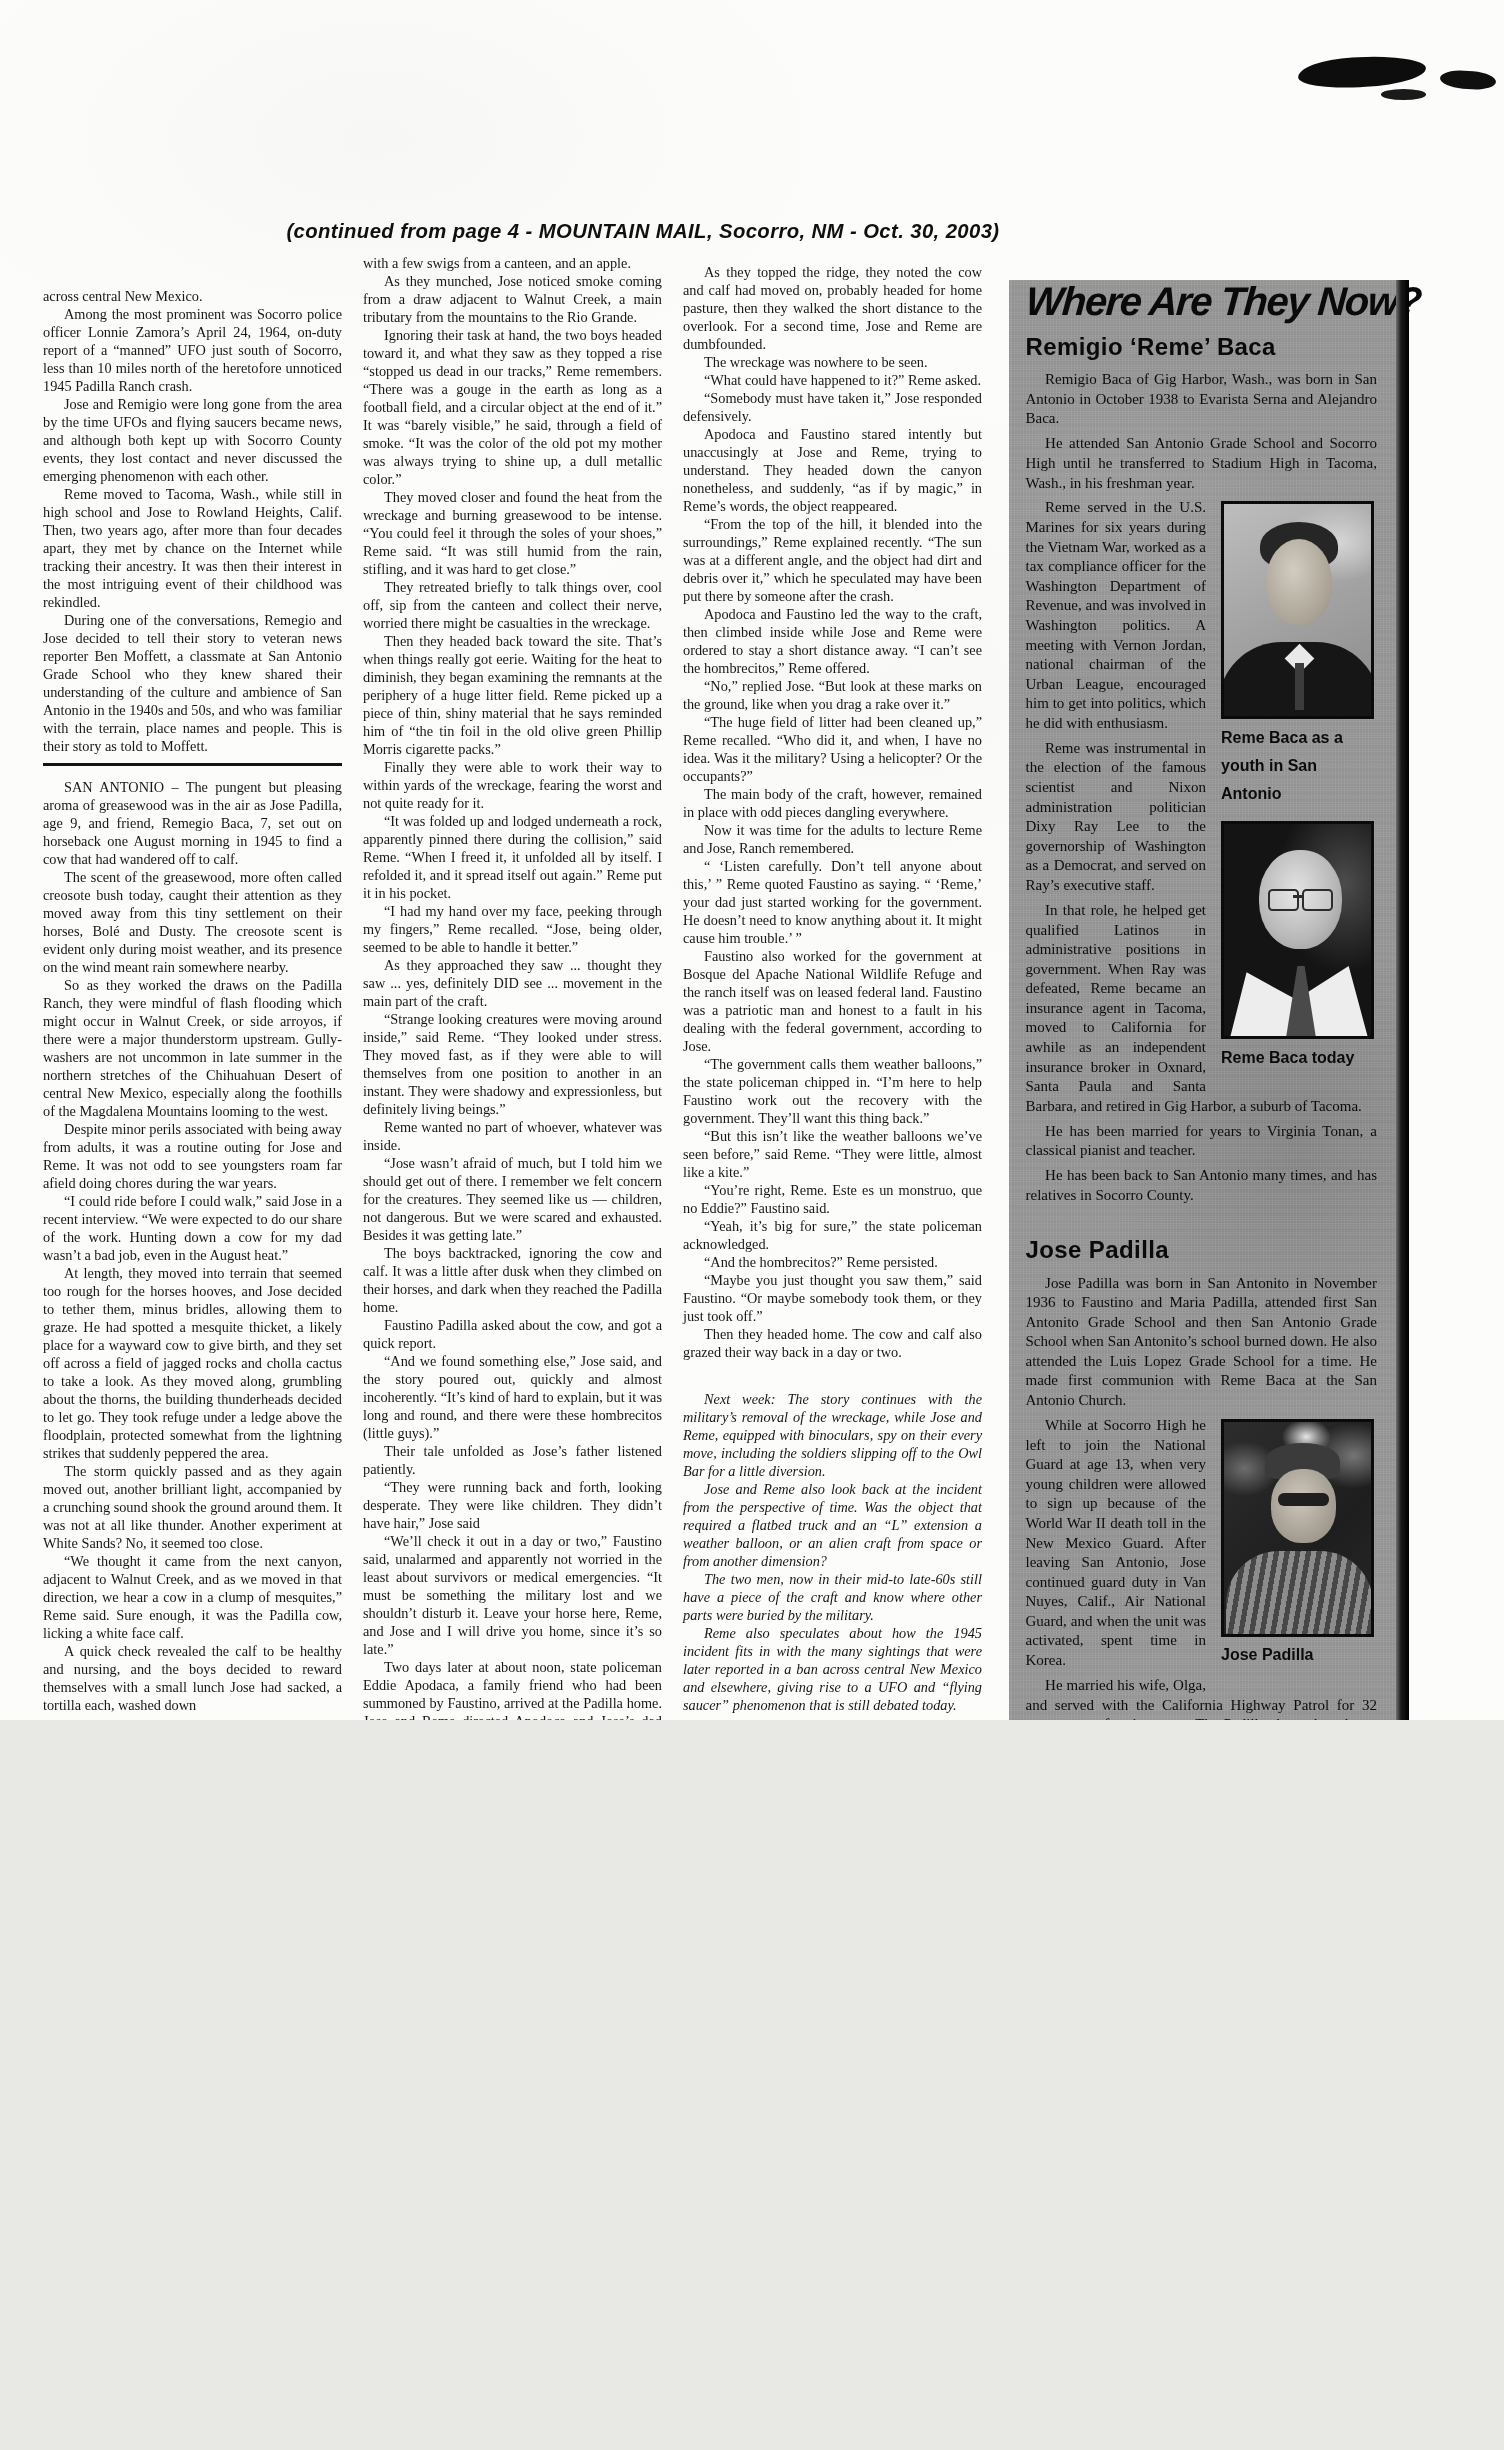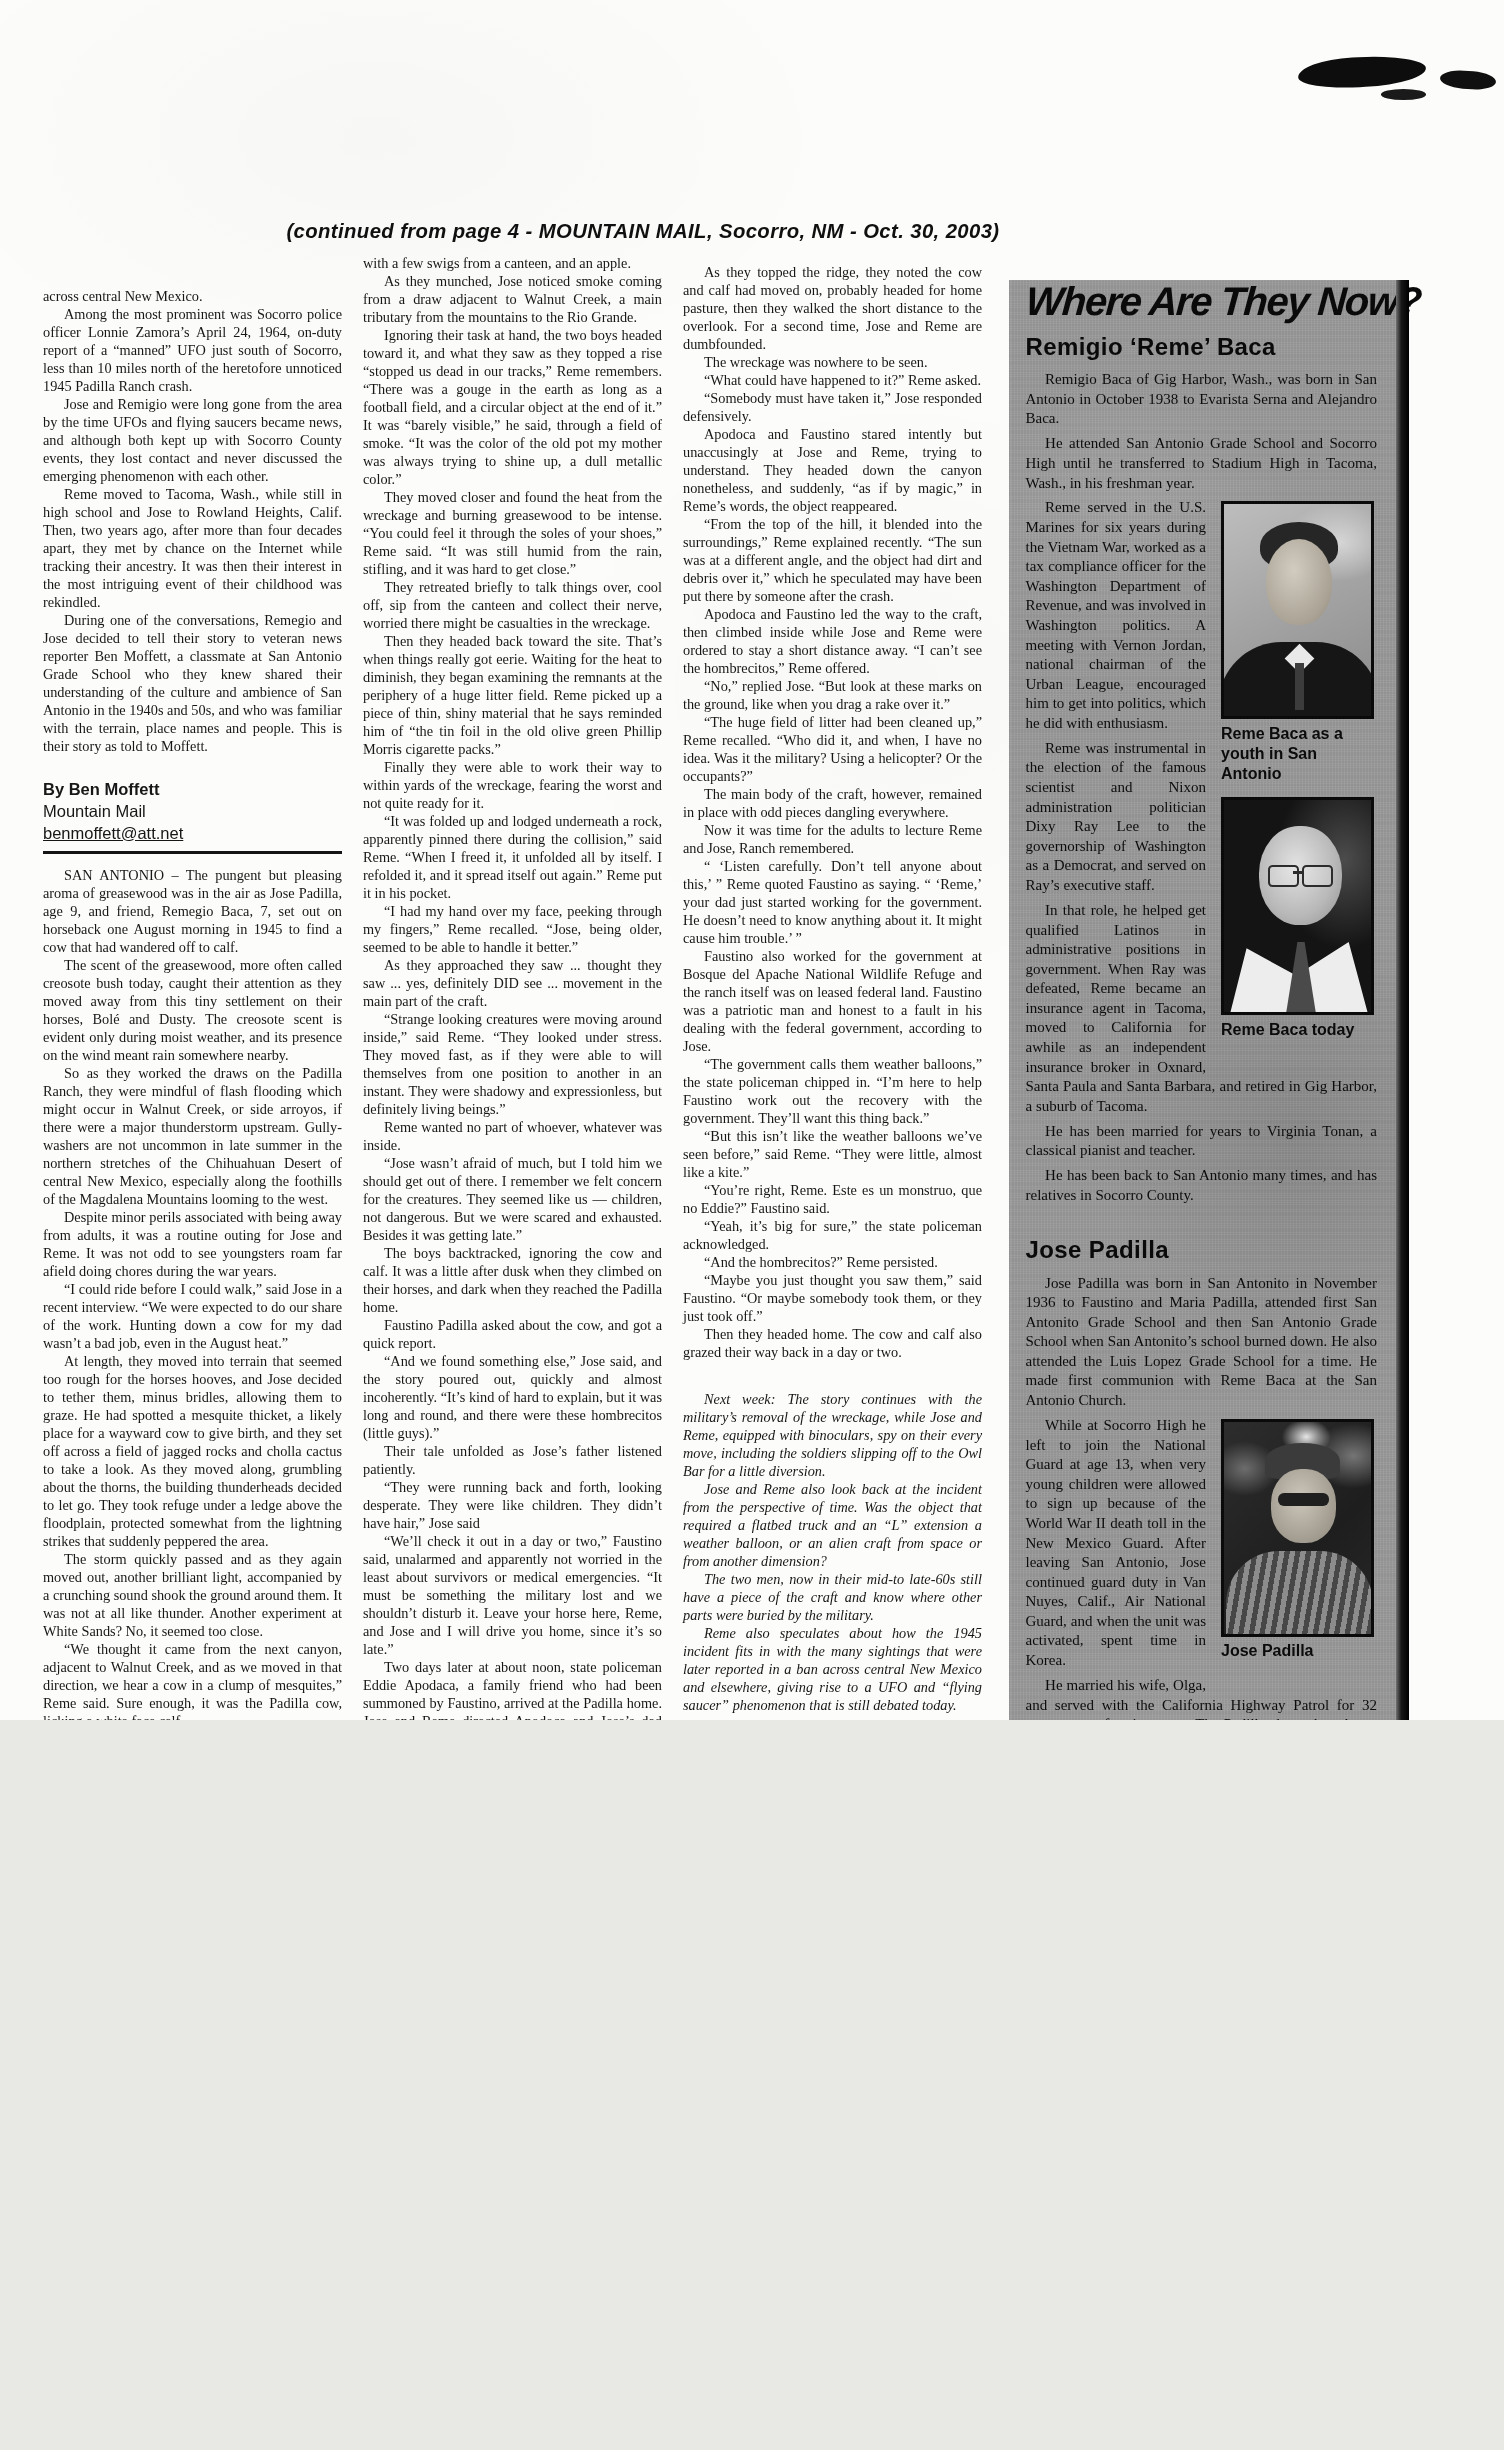--- a/index.html
+++ b/index.html
@@ -57,21 +57,21 @@
   .sb-section{overflow:visible;}
   .sb-text p{margin:0 0 5.3px;text-indent:19.6px;text-align:justify;}
   .jose-gap{margin-top:35px;}
   .photo-col{float:right;width:159px;margin:3px 0 4.5px 12px;}
   .photo{
     position:relative;width:153px;height:218px;margin:0 0 4.5px 3px;
     border:3px solid #0a0a0a;box-sizing:border-box;overflow:hidden;
   }
   .caption{
     font-family:"Liberation Sans","DejaVu Sans",sans-serif;font-weight:bold;
-    font-size:16px;line-height:20px;margin:0 0 13.5px 3px;color:#0b0b0b;text-indent:0;
+    font-size:16px;line-height:28px;margin:0 0 13.5px 3px;color:#0b0b0b;text-indent:0;
   }
   
   .ph1{background:
       radial-gradient(83px 60px at 78% 18%, #d6d6d6, transparent 65%),
       linear-gradient(155deg,#bdbdbd 0%,#a5a5a5 45%,#8a8a8a 100%);}
   .ph1 .hair{position:absolute;left:36px;top:18px;width:78px;height:48px;background:#262626;border-radius:52% 52% 42% 42%;}
   .ph1 .face{position:absolute;left:42px;top:35px;width:66px;height:86px;border-radius:50% 50% 46% 46%;
       background:radial-gradient(at 42% 36%, #d2ccc0, #a9a295 70%, #8f887b);}
   .ph1 .suit{position:absolute;left:-6px;bottom:-3px;width:162px;height:77px;background:#161616;border-radius:64px 64px 0 0;}
   .ph1 .collar{position:absolute;left:65px;bottom:47px;width:21px;height:21px;background:#e9e9e9;transform:rotate(45deg);}
@@ -124,25 +124,20 @@
   <div class="cont-header">(continued from page 4 - MOUNTAIN MAIL, Socorro, NM - Oct. 30, 2003)</div>
 
   <div class="col" id="col1">
     <div class="no-first-indent">
         <p>across central New Mexico.</p>
         <p>Among the most prominent was Socorro police officer Lonnie Zamora’s April 24, 1964, on-duty report of a “manned” UFO just south of Socorro, less than 10 miles north of the heretofore unnoticed 1945 Padilla Ranch crash.</p>
         <p>Jose and Remigio were long gone from the area by the time UFOs and flying saucers became news, and although both kept up with Socorro County events, they lost contact and never discussed the emerging phenomenon with each other.</p>
         <p>Reme moved to Tacoma, Wash., while still in high school and Jose to Rowland Heights, Calif. Then, two years ago, after more than four decades apart, they met by chance on the Internet while tracking their ancestry. It was then their interest in the most intriguing event of their childhood was rekindled.</p>
         <p>During one of the conversations, Remegio and Jose decided to tell their story to veteran news reporter Ben Moffett, a classmate at San Antonio Grade School who they knew shared their understanding of the culture and ambience of San Antonio in the 1940s and 50s, and who was familiar with the terrain, place names and people. This is their story as told to Moffett.</p>
       </div>
-    <div class="byline">
-      <div class="author">By Ben Moffett</div>
-      <div class="publication">Mountain Mail</div>
-      <div class="email">benmoffett@att.net</div>
-    </div>
     <hr class="byline-rule">
     <div>
         <p>SAN ANTONIO – The pungent but pleasing aroma of greasewood was in the air as Jose Padilla, age 9, and friend, Remegio Baca, 7, set out on horseback one August morning in 1945 to find a cow that had wandered off to calf.</p>
         <p>The scent of the greasewood, more often called creosote bush today, caught their attention as they moved away from this tiny settlement on their horses, Bolé and Dusty. The creosote scent is evident only during moist weather, and its presence on the wind meant rain somewhere nearby.</p>
         <p>So as they worked the draws on the Padilla Ranch, they were mindful of flash flooding which might occur in Walnut Creek, or side arroyos, if there were a major thunderstorm upstream. Gully-washers are not uncommon in late summer in the northern stretches of the Chihuahuan Desert of central New Mexico, especially along the foothills of the Magdalena Mountains looming to the west.</p>
         <p>Despite minor perils associated with being away from adults, it was a routine outing for Jose and Reme. It was not odd to see youngsters roam far afield doing chores during the war years.</p>
         <p>“I could ride before I could walk,” said Jose in a recent interview. “We were expected to do our share of the work. Hunting down a cow for my dad wasn’t a bad job, even in the August heat.”</p>
         <p>At length, they moved into terrain that seemed too rough for the horses hooves, and Jose decided to tether them, minus bridles, allowing them to graze. He had spotted a mesquite thicket, a likely place for a wayward cow to give birth, and they set off across a field of jagged rocks and cholla cactus to take a look. As they moved along, grumbling about the thorns, the building thunderheads decided to let go. They took refuge under a ledge above the floodplain, protected somewhat from the lightning strikes that suddenly peppered the area.</p>
         <p>The storm quickly passed and as they again moved out, another brilliant light, accompanied by a crunching sound shook the ground around them. It was not at all like thunder. Another experiment at White Sands? No, it seemed too close.</p>
         <p>“We thought it came from the next canyon, adjacent to Walnut Creek, and as we moved in that direction, we hear a cow in a clump of mesquites,” Reme said. Sure enough, it was the Padilla cow, licking a white face calf.</p>

